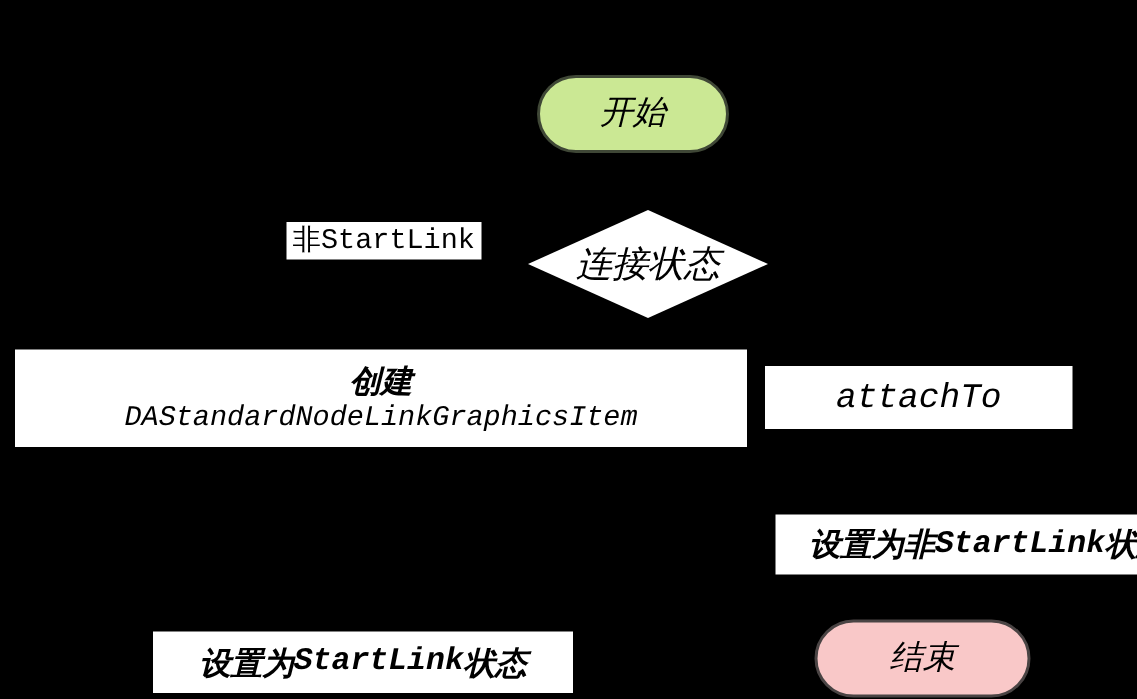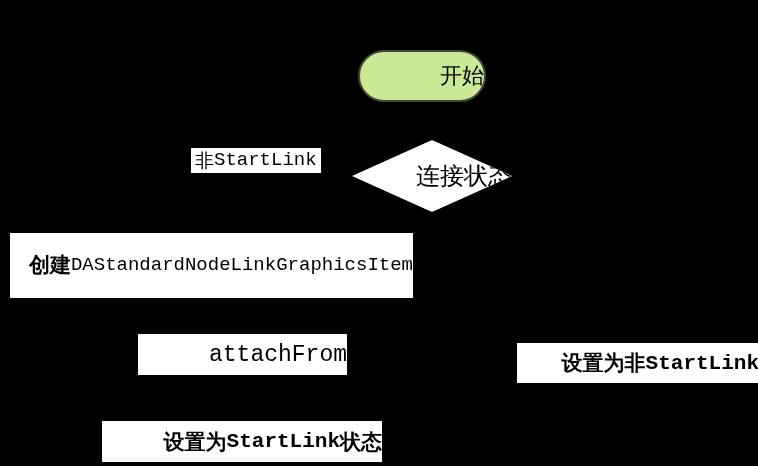--- a/index.html
+++ b/index.html
@@ -10,24 +10,25 @@
     height: 466px;
     background: #000;
     overflow: hidden;
     font-family: "DejaVu Sans", sans-serif;
     color: #000;
   }
   .node {
     position: absolute;
     display: flex;
     align-items: center;
-    justify-content: flex-end;
+    justify-content: center;
     text-align: center;
     box-sizing: border-box;
     background: #fff;
+    font-style: italic;
   }
   .stadium {
     border: 2px solid #3f4736;
     border-radius: 27px;
     font-size: 22px;
     line-height: 1;
   }
   .stadium-start { left: 358px; top: 50px; width: 128px; height: 52px; }
   .stadium-end   { left: 543px; top: 413px; width: 144px; height: 52px; border-color: #4a4444; }
   .diamond {
@@ -38,21 +39,21 @@
   .edge-label {
     position: absolute;
     left: 191px; top: 148px; height: 25px;
     background: #fff;
     display: flex; align-items: center;
     padding: 0 4px;
     font-size: 19px;
     line-height: 1;
   }
   .rect { font-size: 21px; }
-  .rect-create { left: 10px; top: 233px; width: 403px; height: 65px; }
+  .rect-create { left: 10px; top: 233px; width: 488px; height: 65px; flex-direction: column; }
   .rect-create .line1 { font-weight: bold; font-size: 21px; line-height: 1.2; }
   .rect-create .line2 { font-family: "Liberation Mono", monospace; font-size: 19px; line-height: 1.2; }
   .rect-attach-to   { left: 510px; top: 244px; width: 205px; height: 42px; }
   .rect-attach-from { left: 138px; top: 334px; width: 209px; height: 41px; }
   .mono { font-family: "Liberation Mono", monospace; font-size: 23px; }
   .rect-set-not-startlink { left: 469px; top: 343px; width: 284px; height: 40px; font-weight: bold; }
   .rect-set-startlink     { left: 102px; top: 421px; width: 280px; height: 41px; font-weight: bold; }
   .rect-set-not-startlink .code, .rect-set-startlink .code {
     font-family: "Liberation Mono", monospace;
     font-weight: bold;
@@ -77,31 +78,34 @@
   <div class="edge-label" style="background-color: rgb(255, 255, 255);">
     <span class="cjk">非</span>
       <span class="code">StartLink</span>
   </div>
 
   <div class="node rect rect-create" style="background-color: rgb(255, 255, 255);">
     <span class="line1">创建</span>
     <span class="line2">DAStandardNodeLinkGraphicsItem</span>
   </div>
 
+  <div class="node rect rect-attach-to" style="background-color: rgb(255, 255, 255);">
+    <span class="mono">attachTo</span>
+  </div>
 
-  <div class="node rect rect-attach-from" style="background-color: rgb(255, 255, 255);">
-    <span class="mono">attachFrom</span>
-  </div>
 
   <div class="node rect rect-set-not-startlink" style="background-color: rgb(255, 255, 255); margin-left: 48px;">
     <span class="cjk">设置为非</span>
       <span class="code">StartLink</span>
       <span class="cjk">状态</span>
   </div>
 
   <div class="node rect rect-set-startlink" style="background-color: rgb(255, 255, 255);">
     <span class="cjk">设置为</span>
       <span class="code">StartLink</span>
       <span class="cjk">状态</span>
   </div>
 
+  <div class="node stadium stadium-end" style="background-color: rgb(249, 200, 200); border-color: rgb(74, 68, 68);">
+    <span>结束</span>
+  </div>
 
 </div>
 
 </body></html>

